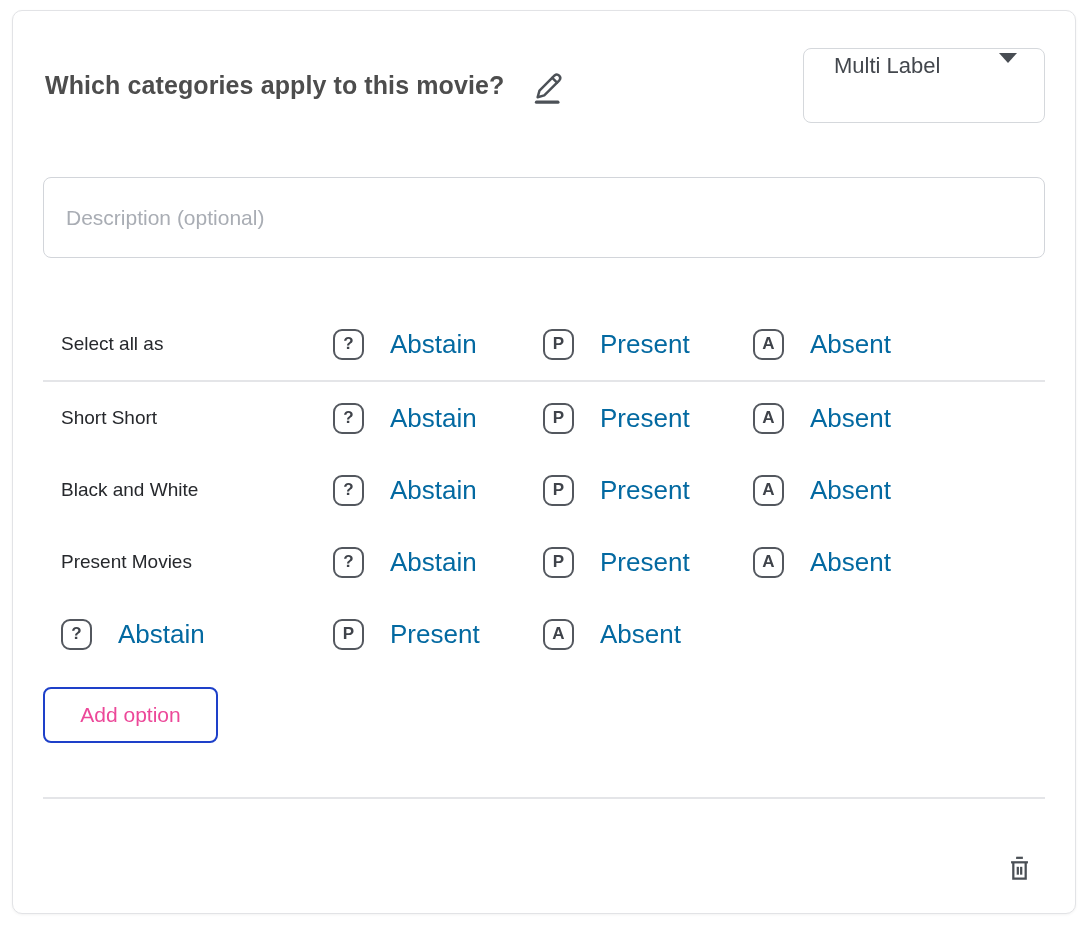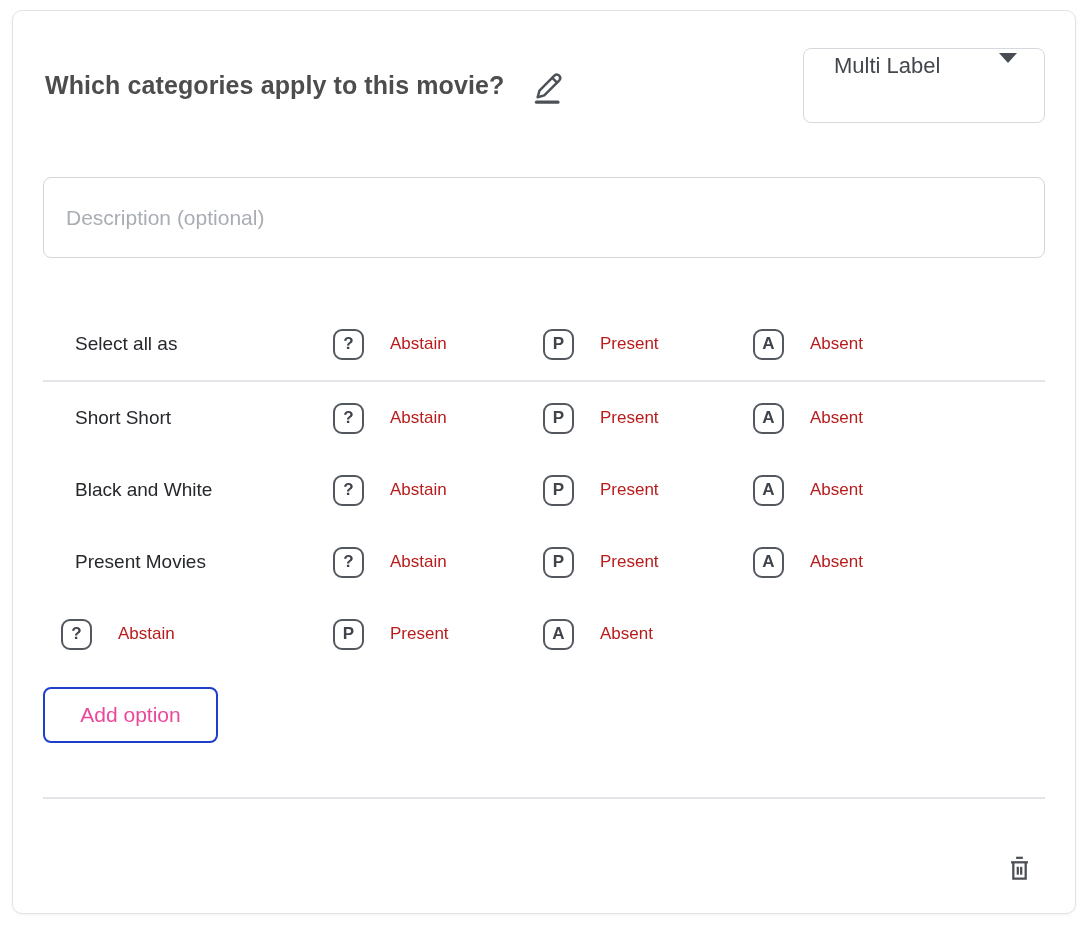--- a/index.html
+++ b/index.html
@@ -71,31 +71,31 @@
   .desc-input::placeholder { color: #a9adb4; }
   
   .rows { margin-top: 50px; }
   .row {
     display: grid;
     grid-template-columns: 272px 210px 210px auto;
     align-items: center;
     height: 72px;
     padding-left: 18px;
   }
-  .row-label { font-size: 19px; color: #26282c; margin-left: 14px; }
+  .row-label { font-size: 19px; color: #26282c; }
   .choice { display: flex; align-items: center; gap: 26px; cursor: pointer; }
   .keybox {
     width: 31px; height: 31px;
     border: 2px solid #53575e;
     border-radius: 9px;
     display: flex; align-items: center; justify-content: center;
     font-size: 17px; font-weight: bold; color: #3f434a;
     flex: 0 0 auto;
   }
-  .choice-label { font-size: 17px; color: #b91c1c; }
+  .choice-label { font-size: 26px; color: #0369a1; }
   .divider {
     height: 2px;
     background: #e4e5e8;
     border: none;
   }
   
   .add-option {
     margin-top: 17px;
     width: 175px; height: 56px;
     background: #ffffff;

